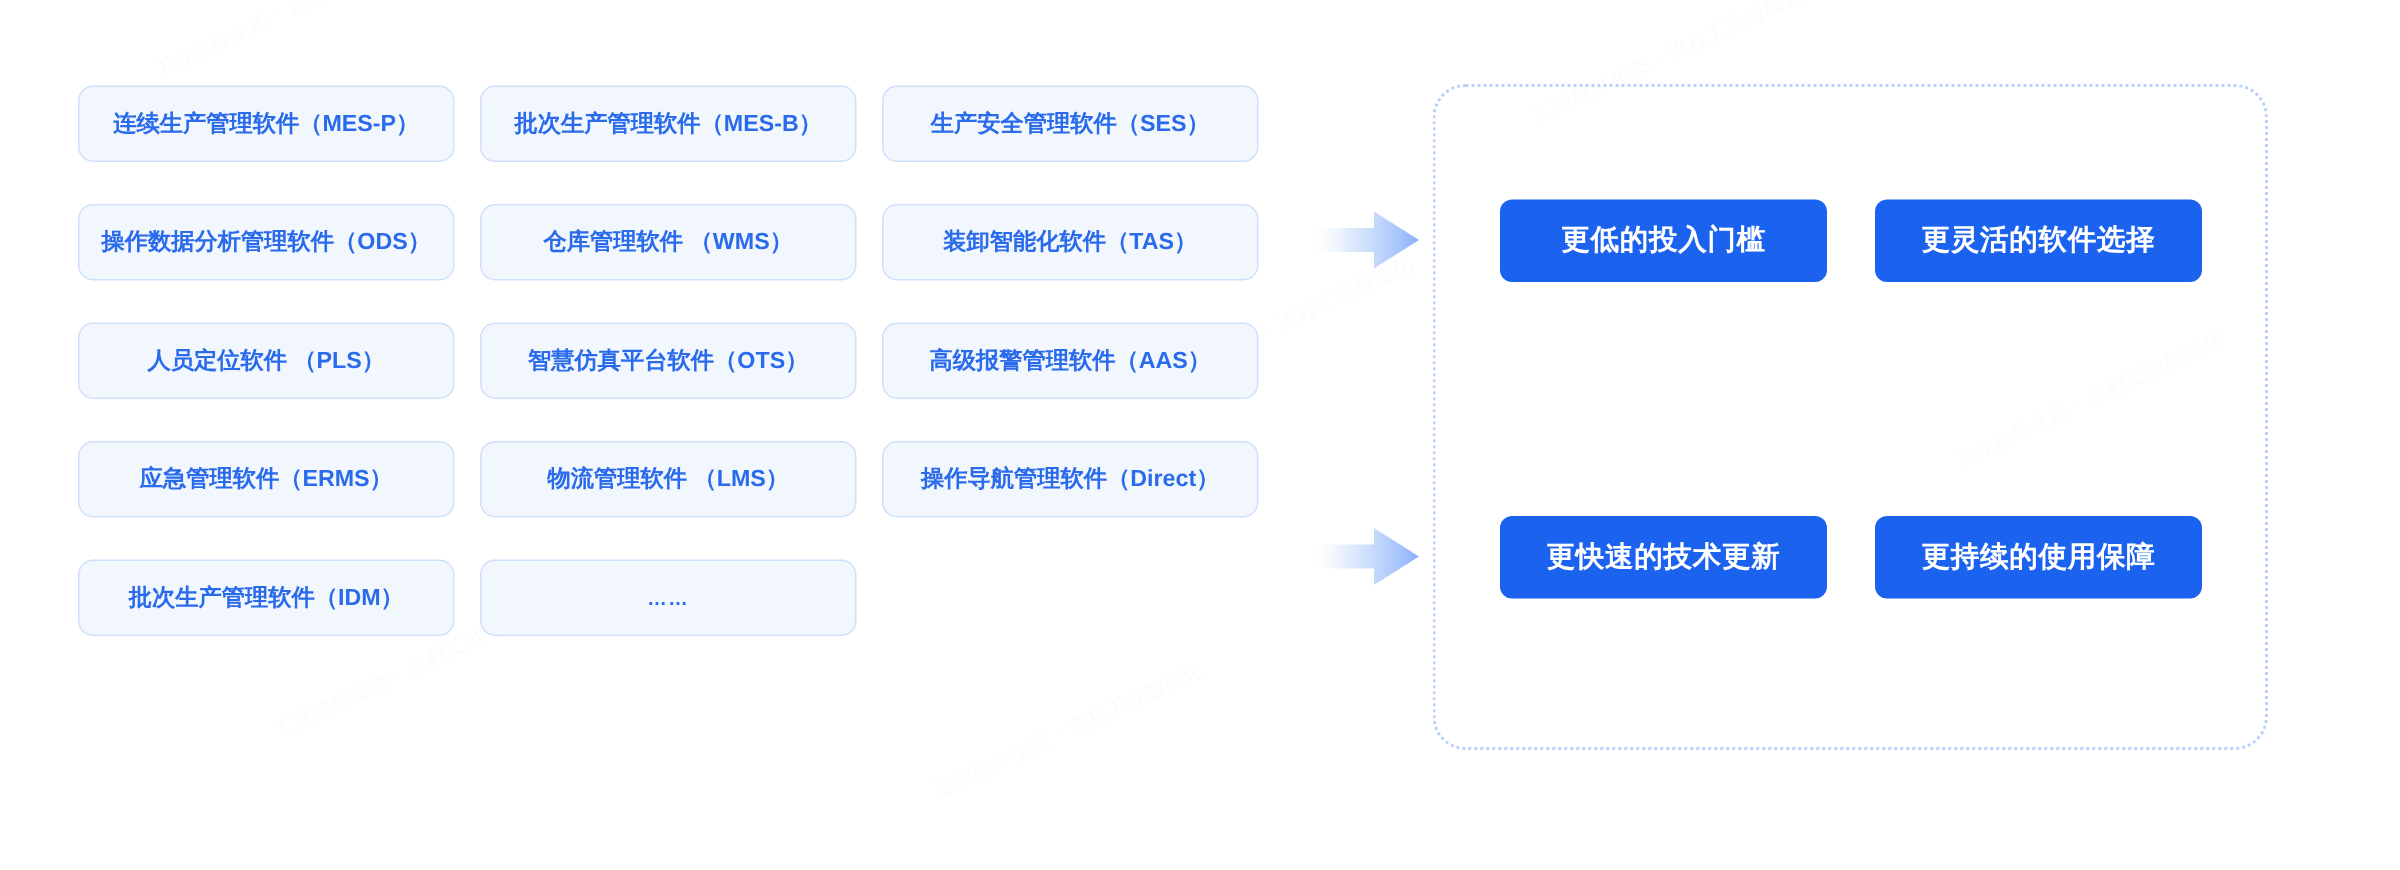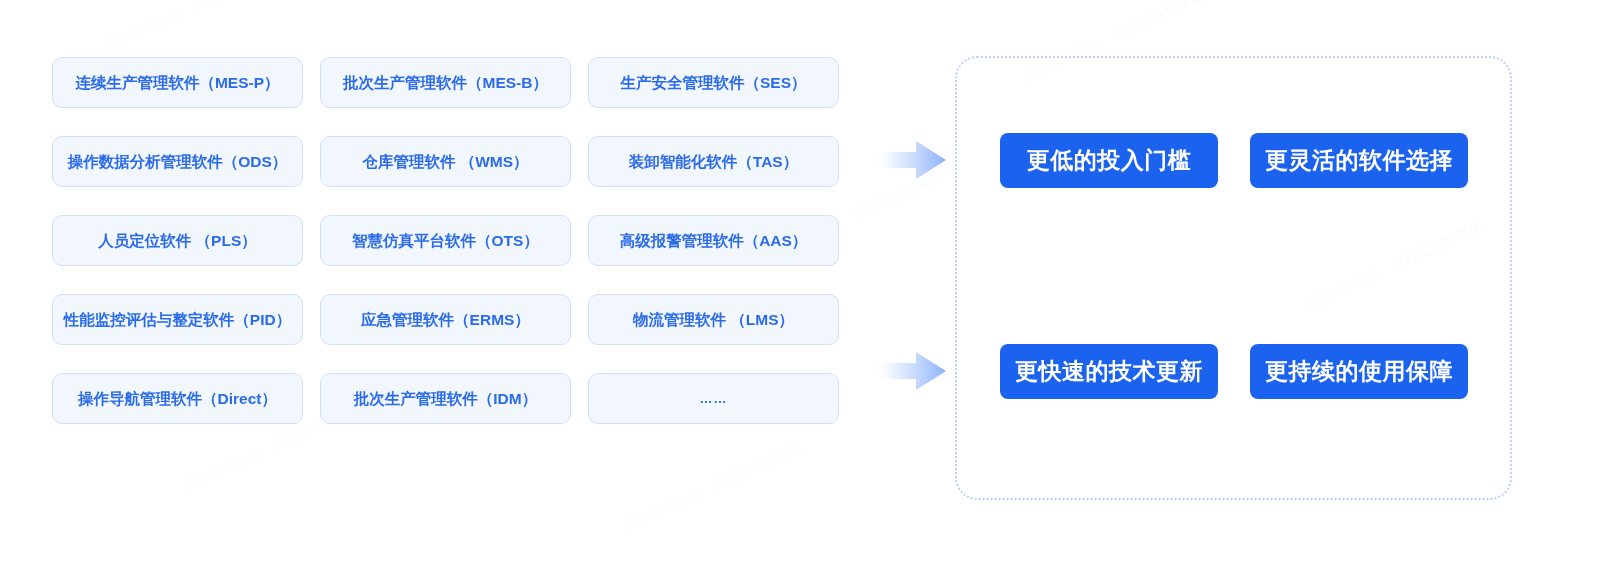--- a/index.html
+++ b/index.html
@@ -113,21 +113,21 @@
   .benefit-pill {
     background: #1b62ef;
     border-radius: 8px;
     display: flex;
     align-items: center;
     justify-content: center;
     box-sizing: border-box;
   }
   .benefit-pill .label {
     color: #ffffff;
-    font-size: 23px;
+    font-size: 19px;
     font-weight: bold;
     line-height: 1;
     white-space: nowrap;
     letter-spacing: 0.5px;
   }
 </style>
 </head>
 <body>
 
 <div class="watermark-layer">
@@ -165,23 +165,20 @@
     </div>
     <div class="soft-card">
       <span class="label">人员定位软件 （PLS）</span>
     </div>
     <div class="soft-card">
       <span class="label">智慧仿真平台软件（OTS）</span>
     </div>
 
     <div class="soft-card">
       <span class="label">高级报警管理软件（AAS）</span>
-    </div>
-    <div class="soft-card">
-      <span class="label">性能监控评估与整定软件（PID）</span>
     </div>
 
     <div class="soft-card">
       <span class="label">应急管理软件（ERMS）</span>
     </div>
     <div class="soft-card">
       <span class="label">物流管理软件 （LMS）</span>
     </div>
     <div class="soft-card">
       <span class="label">操作导航管理软件（Direct）</span>

